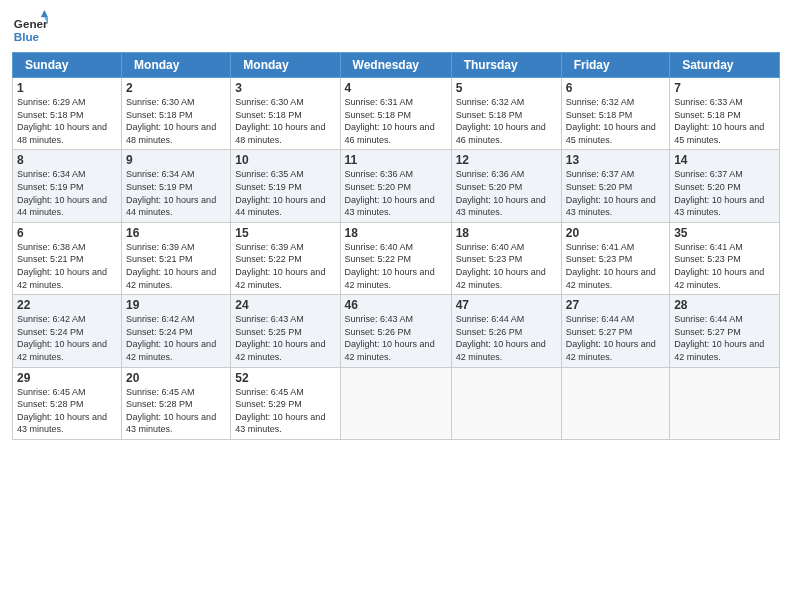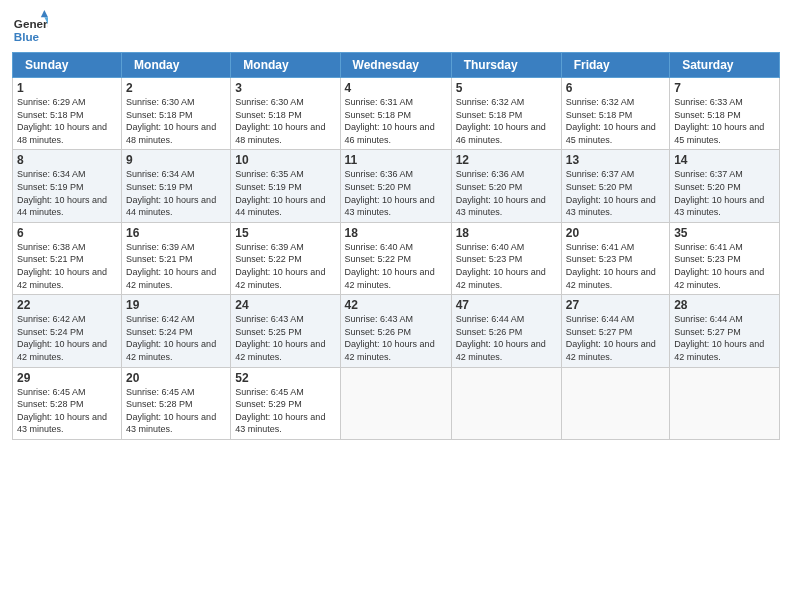--- a/index.html
+++ b/index.html
@@ -211,21 +211,21 @@
           </td>
           <td>
             <span class="day-number">19</span>
             <div class="day-info">Sunrise: 6:42 AM<br>Sunset: 5:24 PM<br>Daylight: 10 hours and 42 minutes.</div>
           </td>
           <td>
             <span class="day-number">24</span>
             <div class="day-info">Sunrise: 6:43 AM<br>Sunset: 5:25 PM<br>Daylight: 10 hours and 42 minutes.</div>
           </td>
           <td>
-            <span class="day-number">42</span>
+            <span class="day-number">46</span>
             <div class="day-info">Sunrise: 6:43 AM<br>Sunset: 5:26 PM<br>Daylight: 10 hours and 42 minutes.</div>
           </td>
           <td>
             <span class="day-number">47</span>
             <div class="day-info">Sunrise: 6:44 AM<br>Sunset: 5:26 PM<br>Daylight: 10 hours and 42 minutes.</div>
           </td>
           <td>
             <span class="day-number">27</span>
             <div class="day-info">Sunrise: 6:44 AM<br>Sunset: 5:27 PM<br>Daylight: 10 hours and 42 minutes.</div>
           </td>

